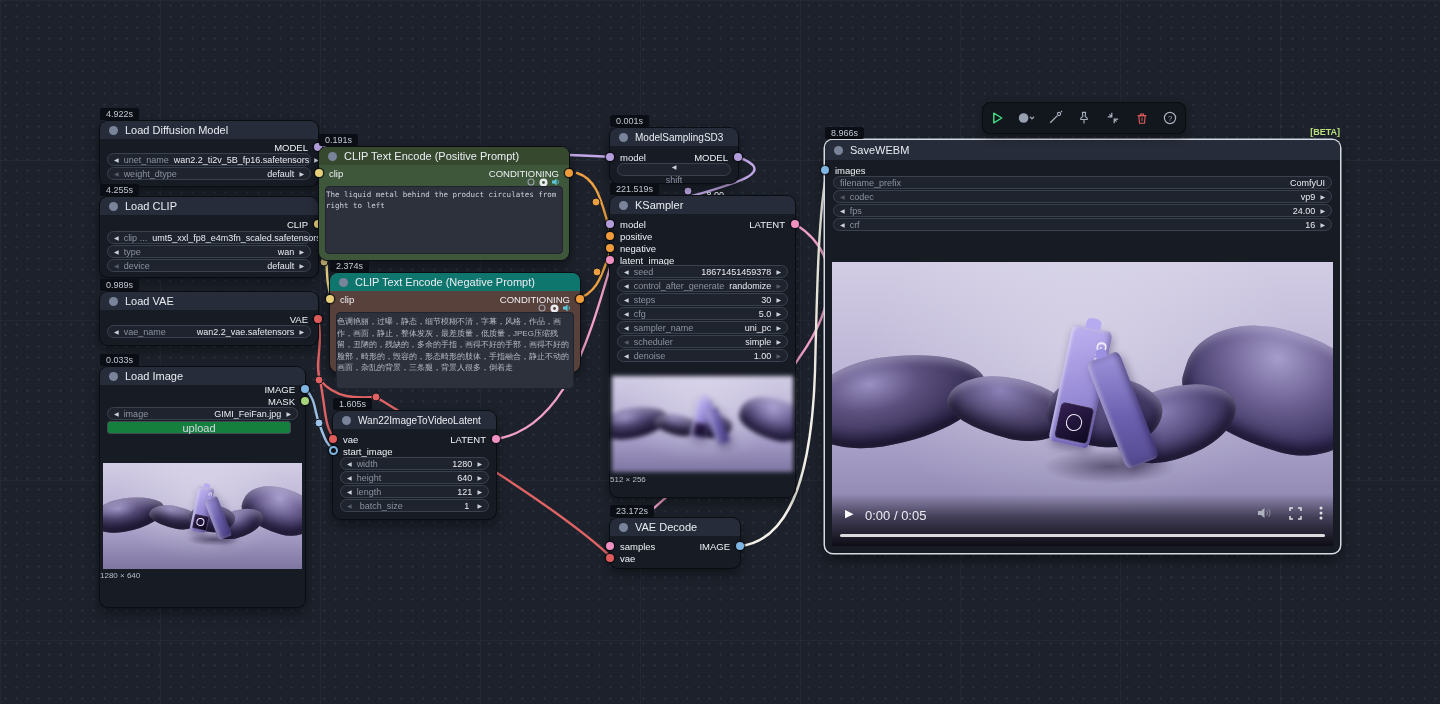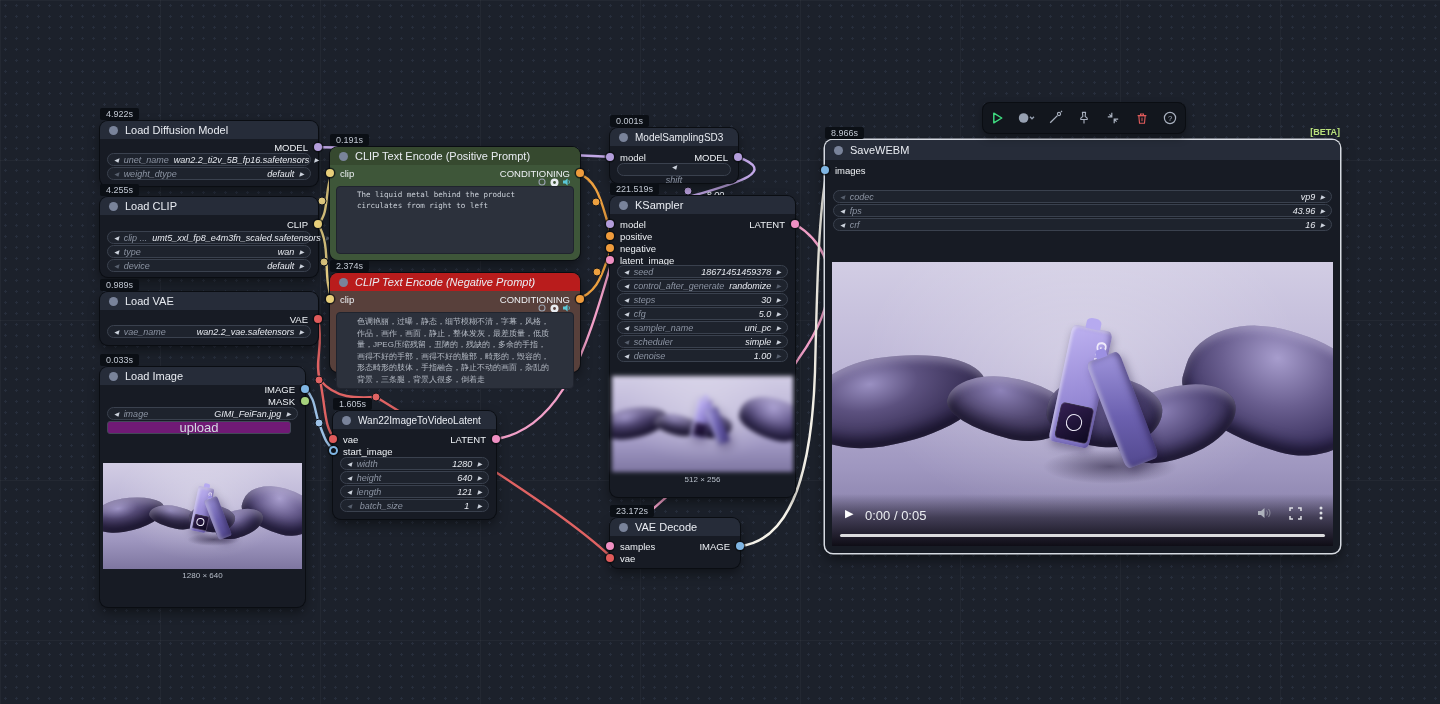--- a/index.html
+++ b/index.html
@@ -28,34 +28,34 @@
   .outlbl{margin-left:auto;}
   .pin{position:absolute;width:8px;height:8px;border-radius:50%;top:2px;
     box-shadow:0 0 0 1.5px rgba(8,10,14,.65);}
   .pin.l{left:-4px;} .pin.r{right:-4px;}
   .pin.hollow{background:#0d1117 !important;border:2px solid #7fb5e3;width:5px;height:5px;top:1px;}
   .c-model{background:#b39ddb;} .c-clip{background:#e8cf7a;} .c-vae{background:#e05b5b;}
   .c-image{background:#7fb5e3;} .c-mask{background:#a6d27c;} .c-cond{background:#ef9b3c;}
   .c-latent{background:#ef8fc2;}
   .widget{position:absolute;left:7px;right:7px;height:13px;border-radius:8px;
     background:#1e232d;border:1px solid #3a414e;display:flex;align-items:center;
-    gap:5px;padding:0 6px;font-size:9px;box-sizing:border-box;font-style:italic;}
+    gap:5px;padding:0 6px;font-size:9px;box-sizing:border-box;}
   .wlabel{color:#8b93a2;white-space:nowrap;}
   .wvalue{margin-left:auto;color:#e8ebf1;white-space:nowrap;}
   .arr{color:#ccd2dc;font-size:6px;line-height:1;flex:0 0 auto;}
   .arr.dim{color:#565e6c;}
-  .btn{position:absolute;left:7px;right:14px;height:13px;border-radius:3px;background:#701a75;
+  .btn{position:absolute;left:7px;right:14px;height:13px;border-radius:3px;background:#15803d;
     border:1px solid #424957;display:flex;align-items:center;justify-content:center;
-    font-size:13px;color:#d4d9e2;box-sizing:border-box;}
-  .caption{position:absolute;left:0;right:0;text-align:center;font-size:8px;color:#b7bec9;}
+    font-size:11px;color:#d4d9e2;box-sizing:border-box;}
+  .caption{position:absolute;left:0;right:0;text-align:left;font-size:8px;color:#b7bec9;}
   
   .node.green{background:#3e5639;} .node.green .nhead{background:#36492f;}
-  .node.maroon{background:#58403b;} .node.maroon .nhead{background:#b91c1c;font-style:italic;}
+  .node.maroon{background:#58403b;} .node.maroon .nhead{background:#0f766e;}
   .ta{position:absolute;left:6px;right:6px;background:#2c313c;border:1px solid #20242e;
-    border-radius:4px;padding:3px 20px;box-sizing:border-box;overflow:hidden;line-height:1.45;}
+    border-radius:4px;padding:3px 0;box-sizing:border-box;overflow:hidden;line-height:1.45;}
   .ta.mono{font-family:"DejaVu Sans Mono",monospace;font-size:7.5px;color:#ccd2da;}
   .ta.cjk{font-size:8px;color:#b4bac4;}
   .ticons{position:absolute;right:8px;display:flex;gap:4px;align-items:center;height:8px;}
   
   .toolbar{position:absolute;z-index:4;background:#12161d;border-radius:7px;
     box-shadow:0 0 0 1px #0a0d12,0 4px 10px rgba(0,0,0,.4);
     display:flex;align-items:center;justify-content:space-around;}
   .tbtn{width:22px;height:22px;display:flex;align-items:center;justify-content:center;}
   
   .scene{position:absolute;overflow:hidden;
@@ -243,21 +243,21 @@
         <div class="dlabel">GiMi</div>
         <div class="dscreen">
             <div class="dring"></div>
           </div>
       </div>
       <div class="dev dev2"></div>
     </div>
     <div class="caption" style="top:204px;">1280 × 640</div>
   </div>
 
-  <div class="node green" style="left:330px;top:147px;width:250px;height:113px;">
+  <div class="node green" style="left:319px;top:147px;width:250px;height:113px;">
     <div class="badge">0.191s</div>
     <div class="nhead">
       <span class="hdot"></span>
       <span>CLIP Text Encode (Positive Prompt)</span>
     </div>
     <div class="row" style="top:20px;">
       <span class="slotlbl">clip</span>
       <span class="pin l c-clip"></span>
       <span class="outlbl">CONDITIONING</span>
       <span class="pin r c-cond"></span>
@@ -469,30 +469,34 @@
     <div class="badge">8.966s</div>
     <div class="beta">[BETA]</div>
     <div class="nhead" style="height:20px;">
       <span class="hdot"></span>
       <span>SaveWEBM</span>
     </div>
     <div class="row" style="top:24px;">
       <span class="slotlbl">images</span>
       <span class="pin l c-image"></span>
     </div>
+    <div class="widget" style="top:36px;left:8px;right:8px;">
+      <span class="wlabel">filename_prefix</span>
+      <span class="wvalue">ComfyUI</span>
+    </div>
     <div class="widget" style="top:50px;left:8px;right:8px;">
       <span class="arr dim">◀</span>
       <span class="wlabel">codec</span>
       <span class="wvalue">vp9</span>
       <span class="arr">▶</span>
     </div>
     <div class="widget" style="top:64px;left:8px;right:8px;">
       <span class="arr">◀</span>
       <span class="wlabel">fps</span>
-      <span class="wvalue">43.96</span>
+      <span class="wvalue">24.00</span>
       <span class="arr">▶</span>
     </div>
     <div class="widget" style="top:78px;left:8px;right:8px;">
       <span class="arr">◀</span>
       <span class="wlabel">crf</span>
       <span class="wvalue">16</span>
       <span class="arr">▶</span>
     </div>
 
     <div class="scene scene-lg" style="left:7px;top:122px;width:501px;height:284px;">

